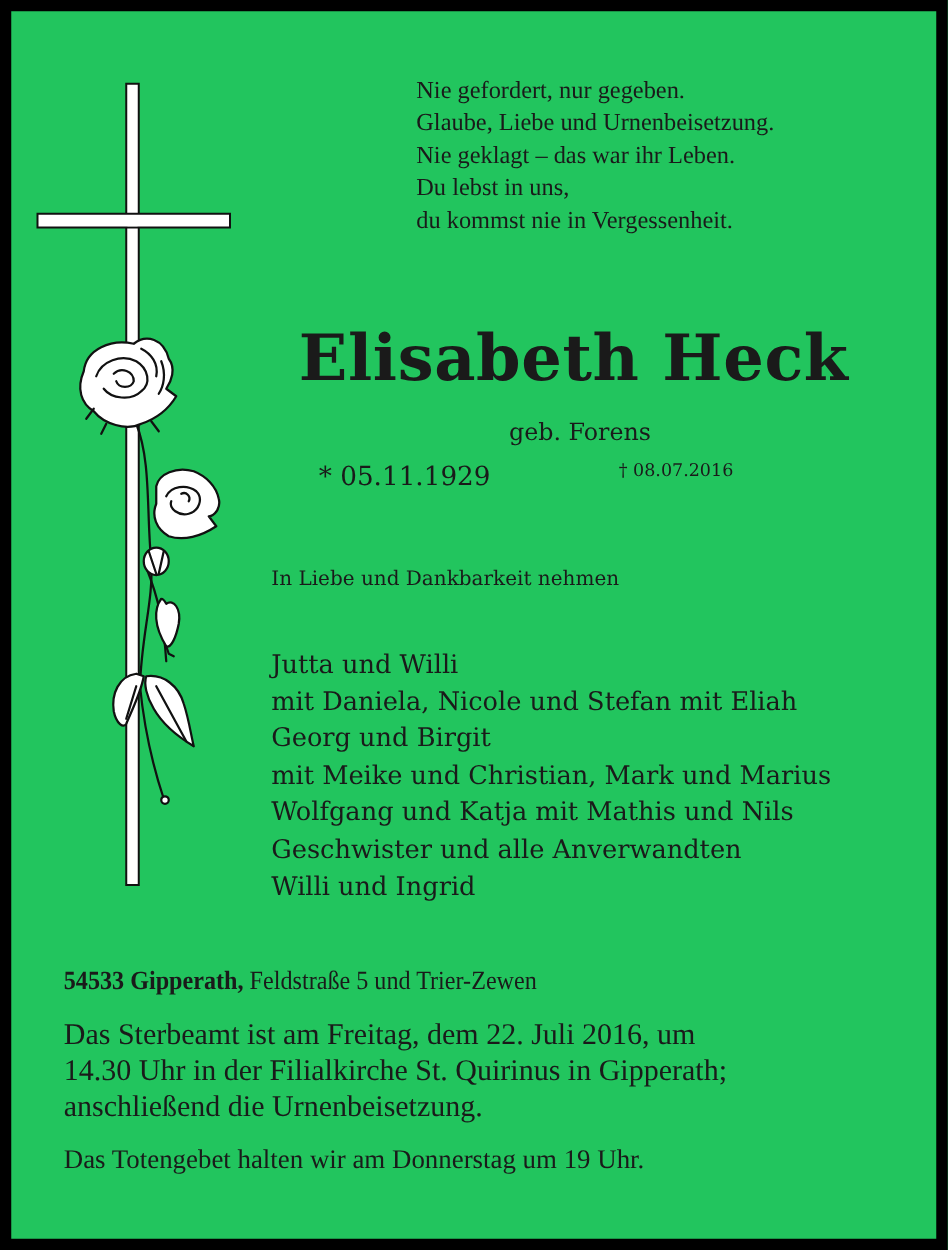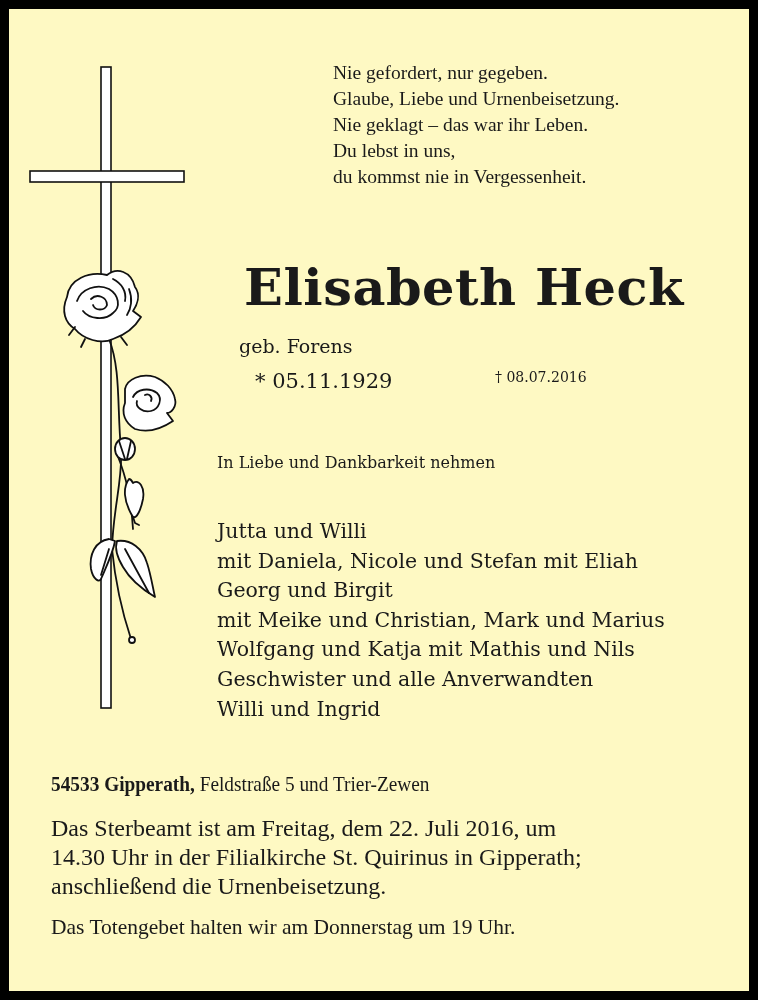--- a/index.html
+++ b/index.html
@@ -1,29 +1,29 @@
 <!DOCTYPE html>
 <html><head>
 <meta charset="utf-8">
 <style>
   html, body { margin: 0; padding: 0; background: #000; }
   body { width: 758px; height: 1000px; position: relative; overflow: hidden; }
   .frame {
     position: absolute; left: 9px; top: 9px; width: 740px; height: 982px;
-    background: #fef9c3;
+    background: #22c55e;
   }
   .serif { font-family: "DejaVu Serif", "Liberation Serif", serif; color: #1a1a1a; }
   .cond { font-family: "Liberation Serif", "DejaVu Serif", serif; color: #1a1a1a; }
   .abs { position: absolute; }
 
   .poem { left: 324px; top: 51px; font-size: 19.5px; line-height: 26px; white-space: nowrap; }
   .poem div { display: block; }
 
-  .name { left: 230px; top: 248px; width: 450px; text-align: center; font-size: 51px; font-weight: bold; letter-spacing: 0.5px; white-space: nowrap; }
-  .maiden { left: 230px; top: 326px; width: 450px; font-size: 19px; white-space: nowrap; }
+  .name { left: 230px; top: 248px; width: 450px; font-size: 51px; font-weight: bold; letter-spacing: 0.5px; white-space: nowrap; }
+  .maiden { left: 230px; top: 326px; width: 450px; text-align: center; font-size: 19px; white-space: nowrap; }
   .birth { left: 246px; top: 360px; font-size: 21px; white-space: nowrap; }
   .death { left: 486px; top: 360px; font-size: 14px; white-space: nowrap; }
 
   .intro { left: 208px; top: 439px; font-size: 16px; line-height: 29px; white-space: nowrap; }
   .family { left: 208px; top: 508px; font-size: 20.5px; line-height: 29.6px; white-space: nowrap; }
 
   .address { left: 42px; top: 763px; font-size: 21px; white-space: nowrap; transform: scaleX(0.92); transform-origin: left; }
   .address b { font-weight: bold; }
   .service { left: 42px; top: 805px; width: 690px; font-size: 24px; line-height: 29px; }
   .service .line { white-space: nowrap; text-align: justify; }

